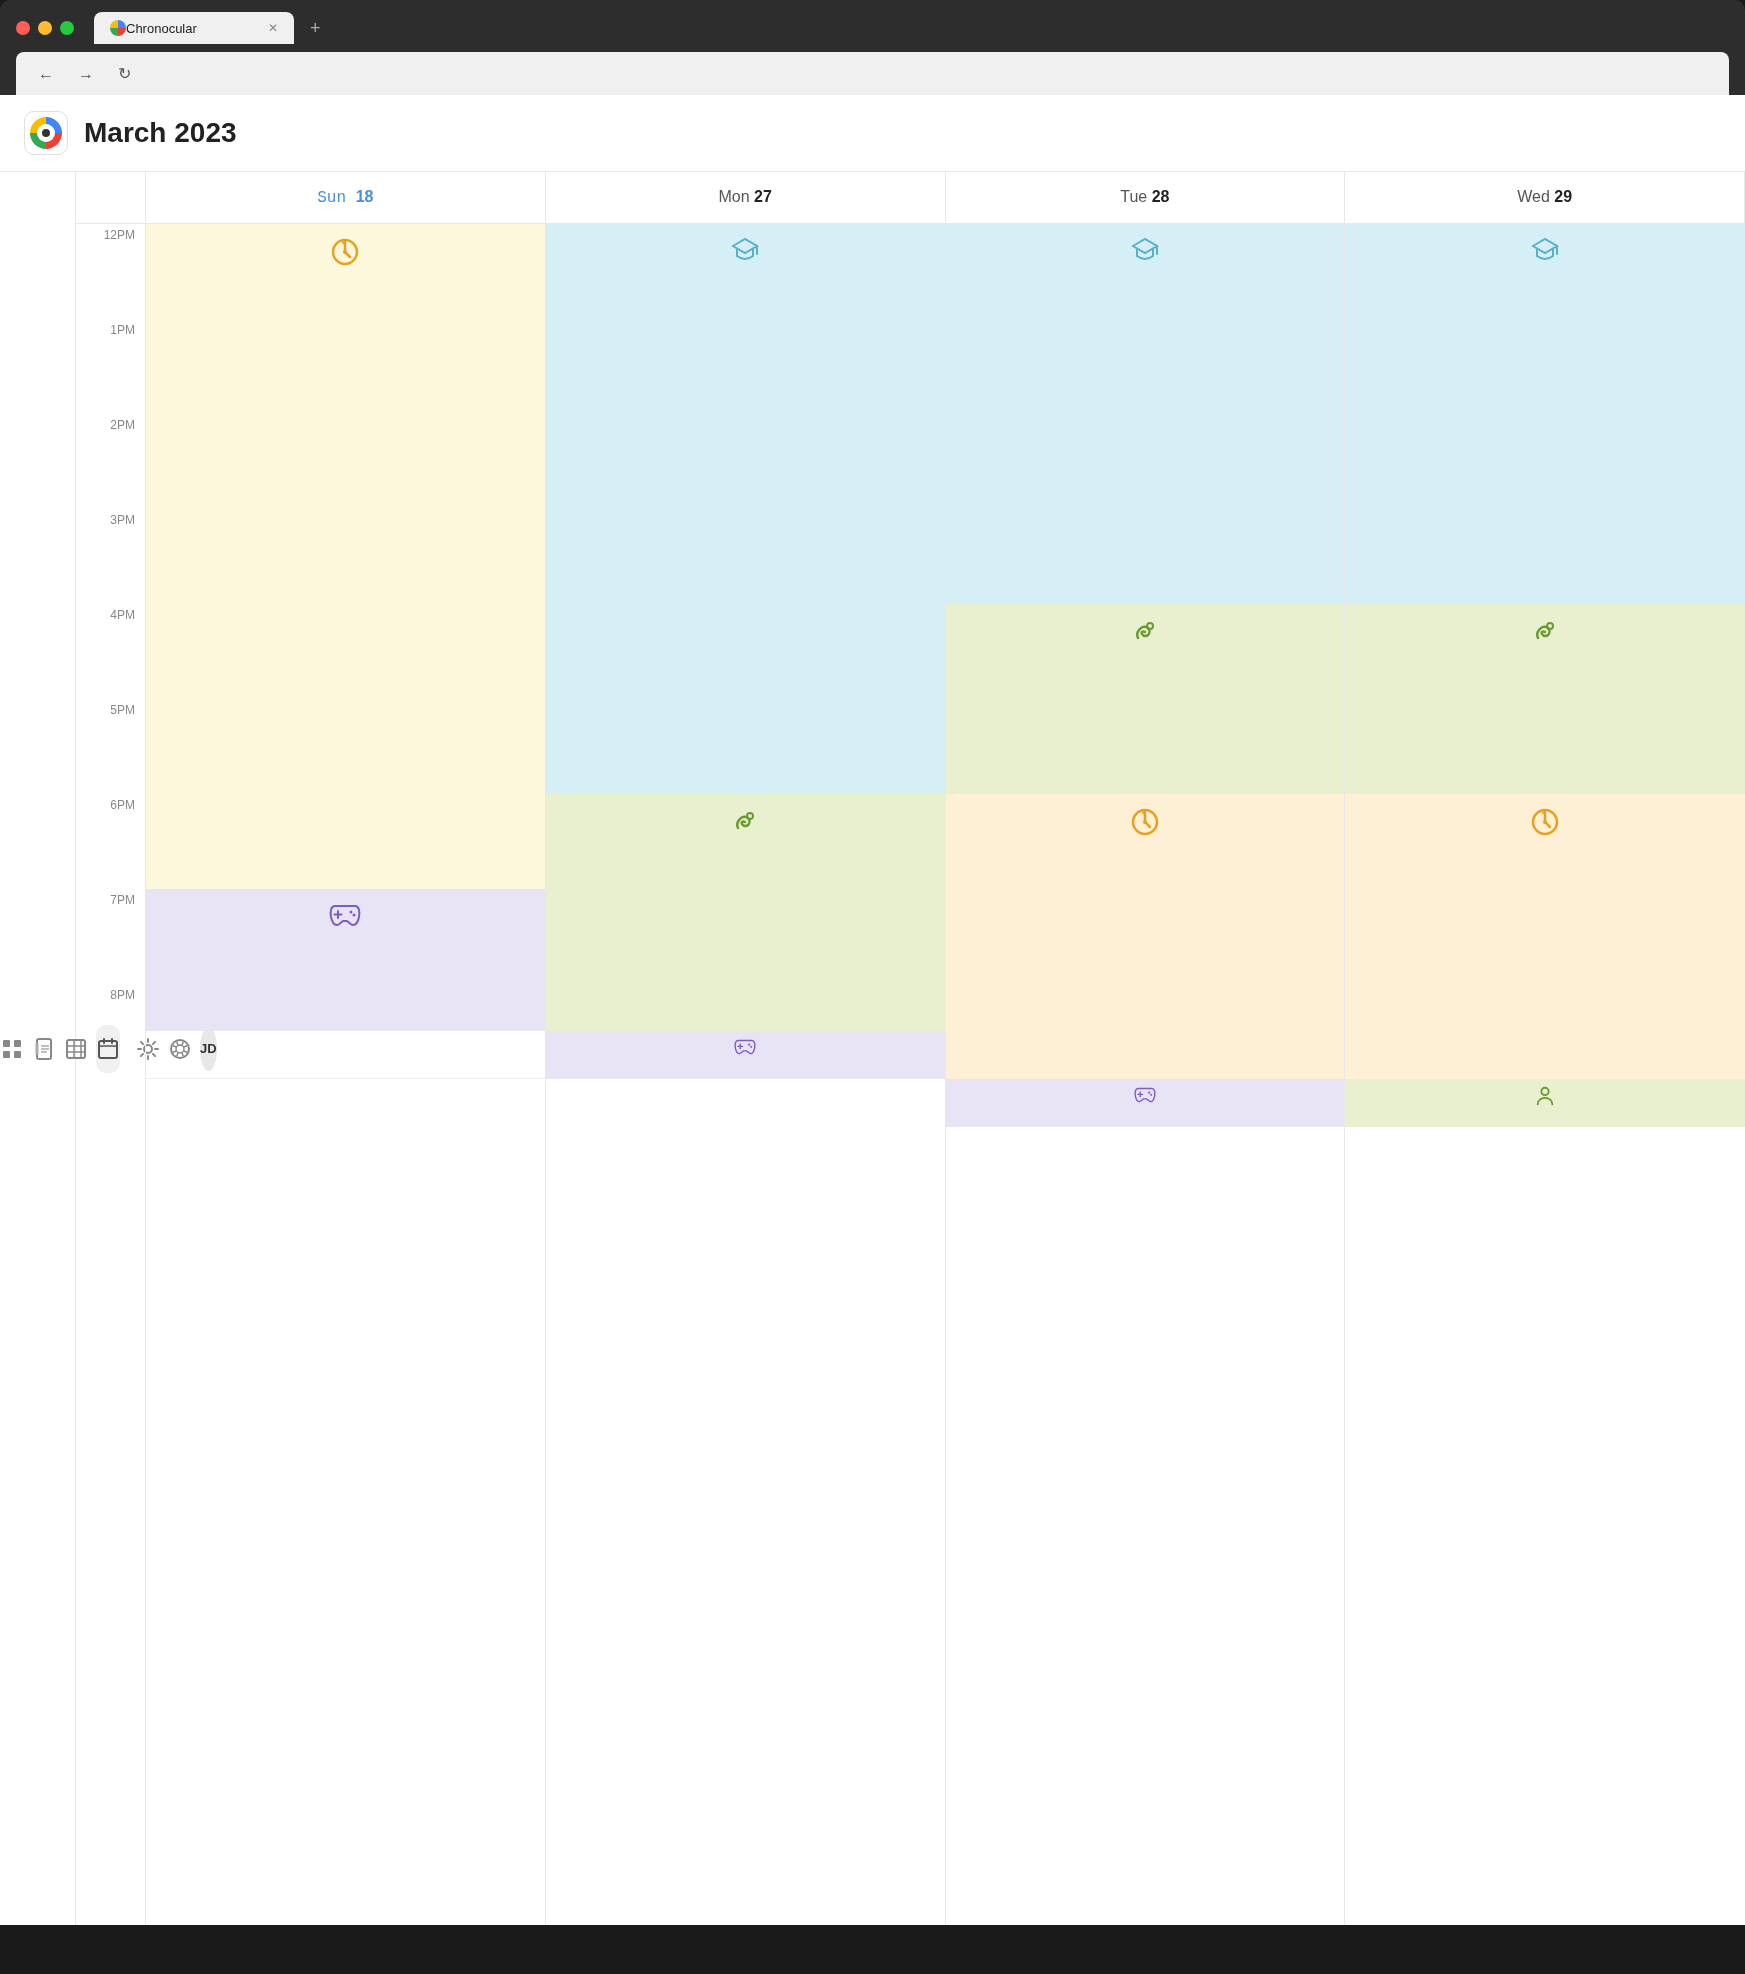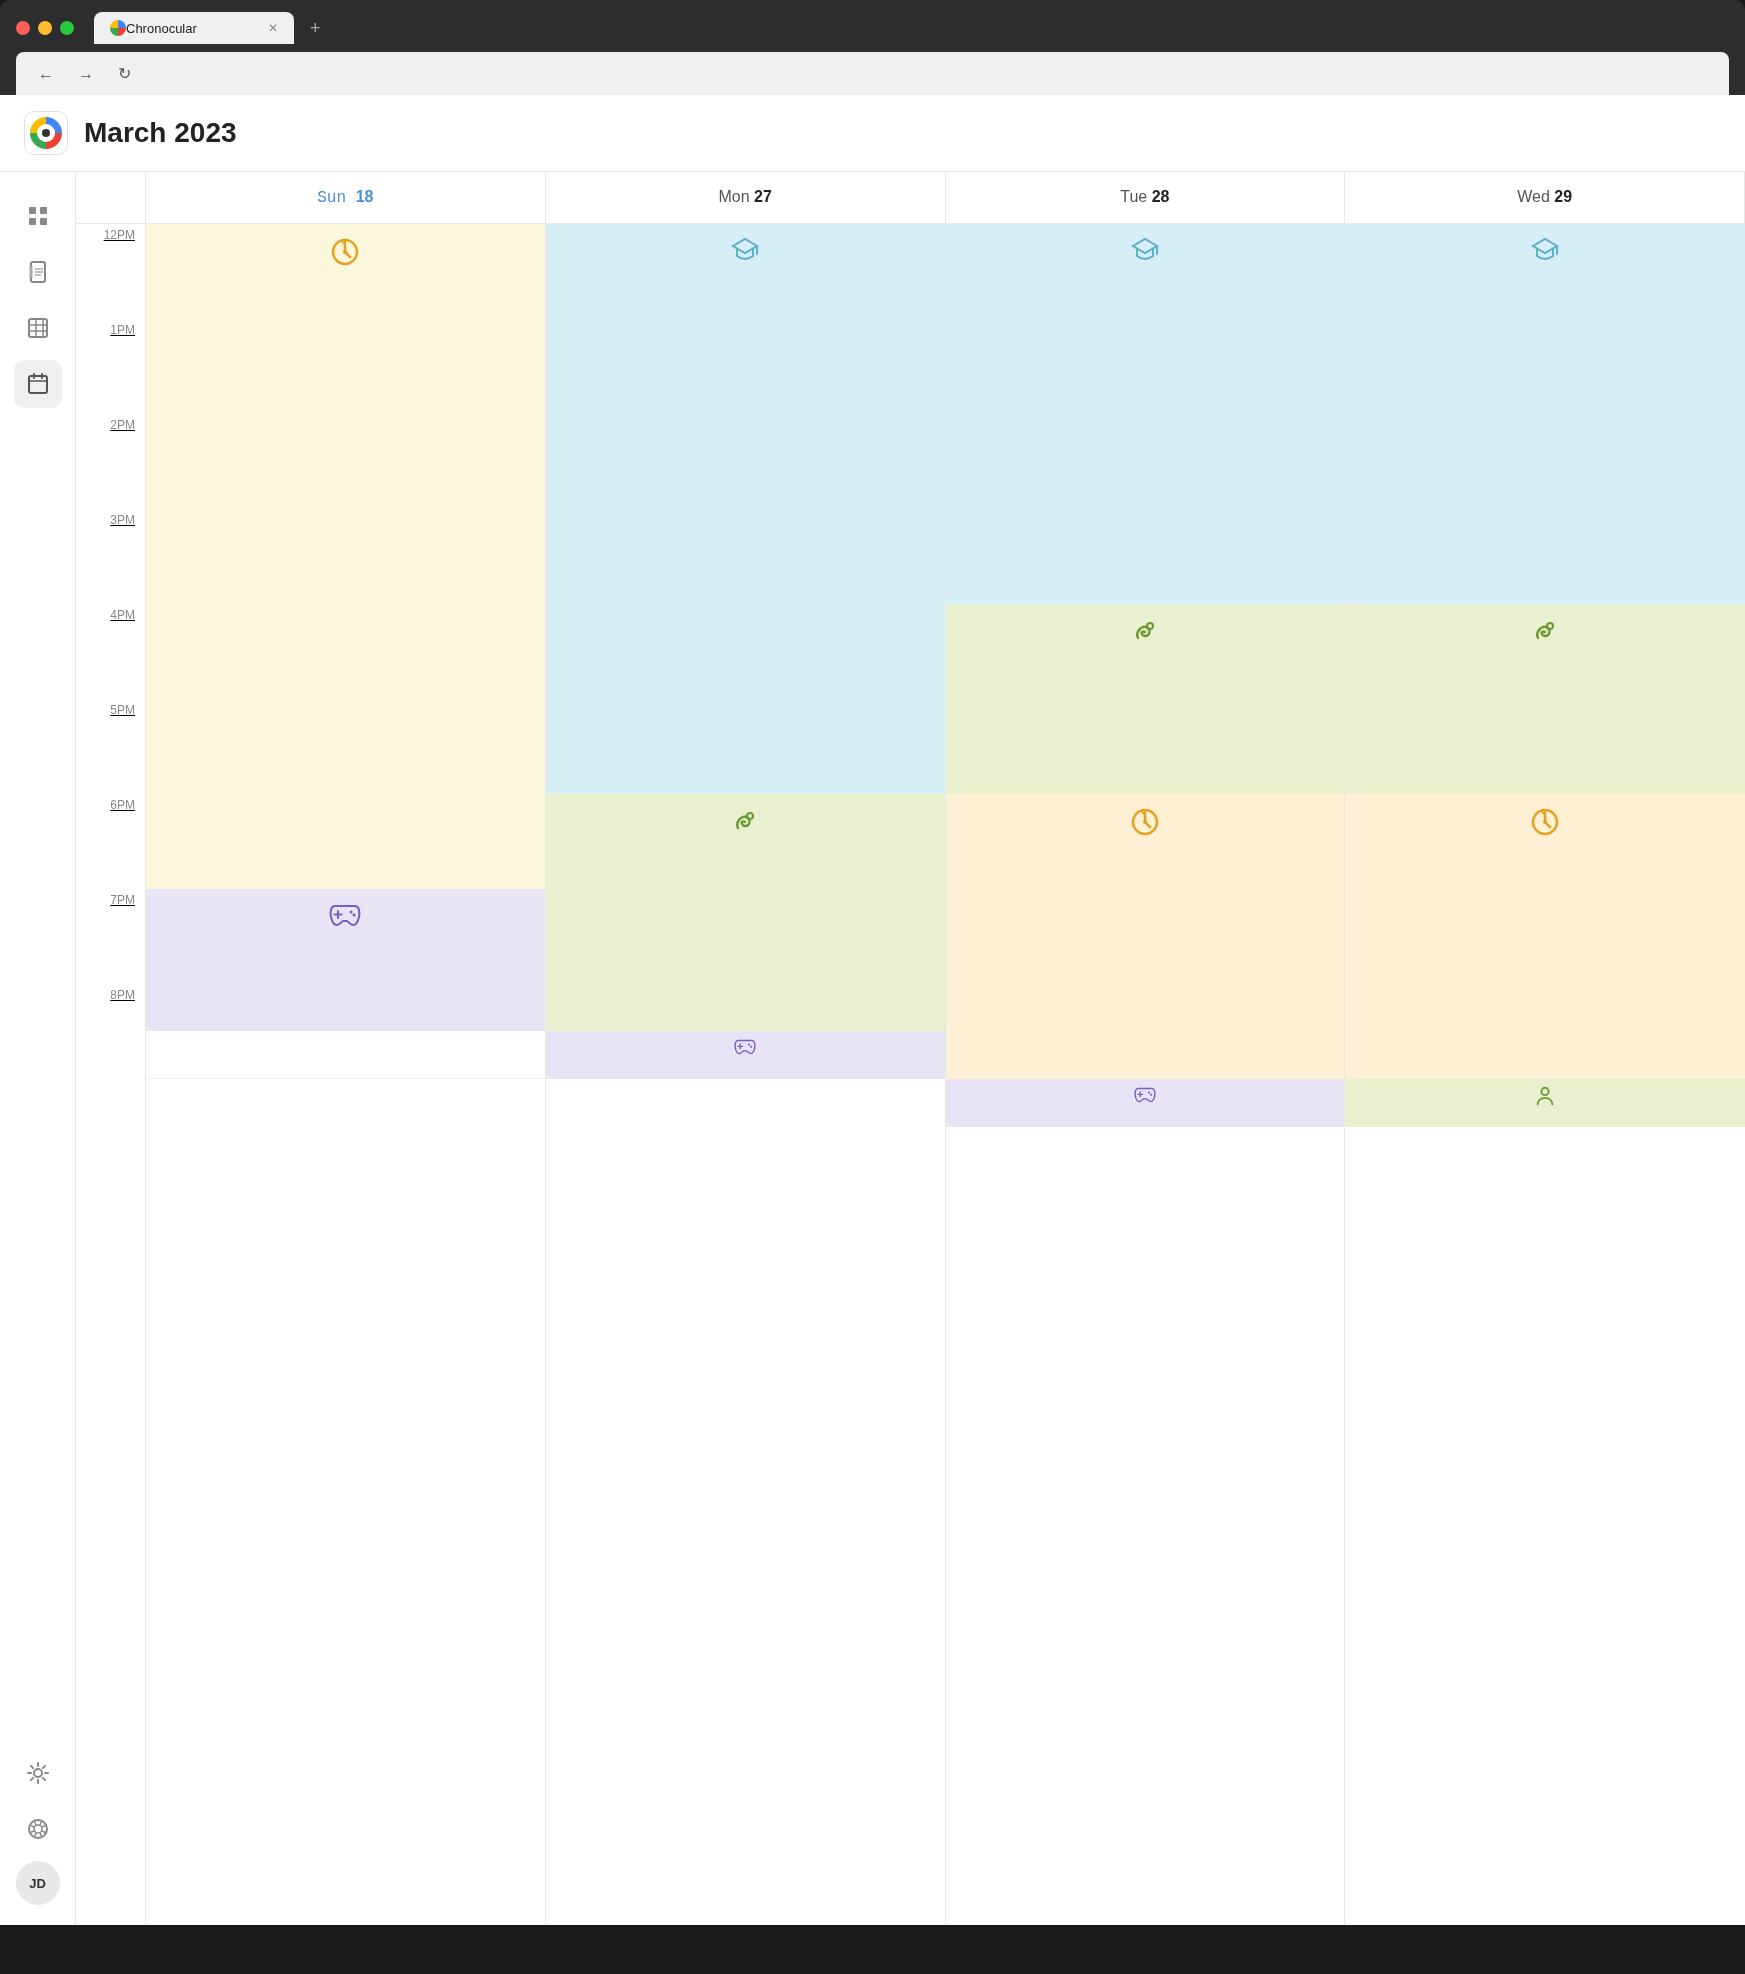--- a/index.html
+++ b/index.html
@@ -29,21 +29,21 @@
     .app-logo { width: 44px; height: 44px; border-radius: 10px; background: white; border: 1px solid #e0e0e0; display: flex; align-items: center; justify-content: center; overflow: hidden; }
     .logo-ring { width: 32px; height: 32px; border-radius: 50%; background: conic-gradient(#4285f4 0deg 90deg, #ea4335 90deg 180deg, #34a853 180deg 270deg, #fbbc04 270deg 360deg); display: flex; align-items: center; justify-content: center; }
     .logo-inner { width: 18px; height: 18px; border-radius: 50%; background: white; display: flex; align-items: center; justify-content: center; }
     .logo-dot { width: 8px; height: 8px; border-radius: 50%; background: #333; }
     .app-title { font-size: 28px; font-weight: 600; color: #222; }
 
     
     .main-layout { display: flex; flex: 1; }
 
     
-    .sidebar { width: 76px; border-right: 1px solid #e8e8e8; display: flex; flex-direction: column; align-items: center; padding: 20px 0; gap: 8px; background: white; }
+    .sidebar { width: 76px; border-right: 1px solid #e8e8e8; display: flex; flex-direction: row; align-items: center; padding: 20px 0; gap: 8px; background: white; }
     .sidebar-item { width: 48px; height: 48px; border-radius: 10px; display: flex; align-items: center; justify-content: center; cursor: pointer; color: #666; font-size: 22px; }
     .sidebar-item.active { background: #f0f0f0; }
     .sidebar-spacer { flex: 1; }
 
     
     .calendar-area { flex: 1; display: flex; flex-direction: column; overflow: hidden; }
     .calendar-header { display: grid; grid-template-columns: 70px repeat(4, 1fr); border-bottom: 1px solid #e8e8e8; background: white; position: sticky; top: 0; z-index: 10; }
     .time-gutter-header { border-right: 1px solid #e8e8e8; }
     .day-header { padding: 16px 8px; text-align: center; border-right: 1px solid #e8e8e8; font-size: 16px; color: #555; }
     .day-header .day-num { font-weight: 700; color: #222; }
@@ -171,21 +171,21 @@
           <span>Mon </span><span class="day-num">27</span>
         </div>
         <div class="day-header">
           <span>Tue </span><span class="day-num">28</span>
         </div>
         <div class="day-header">
           <span>Wed </span><span class="day-num">29</span>
         </div>
       </div>
 
-      <div style="display: grid; grid-template-columns: 70px repeat(4, 1fr); flex: 1; text-decoration: underline;">
+      <div style="display: grid; grid-template-columns: 70px repeat(4, 1fr); flex: 1;">
 
         <div class="time-gutter">
           <div class="time-slot-label">
               <span>12PM</span>
             </div>
           <div class="time-slot-label">
               <span>1PM</span>
             </div>
           <div class="time-slot-label">
               <span>2PM</span>

